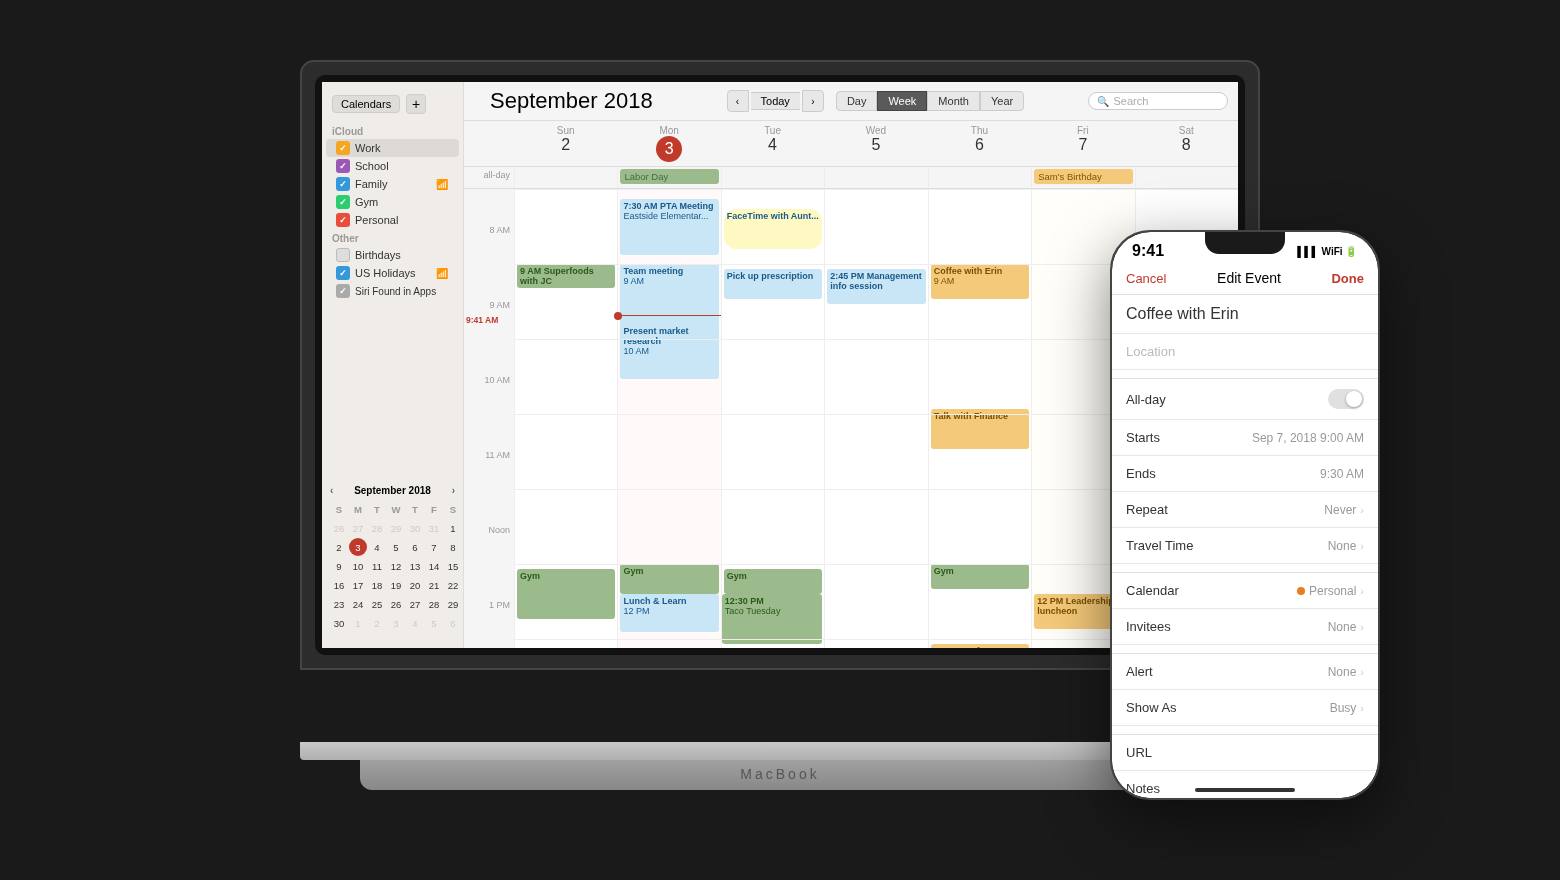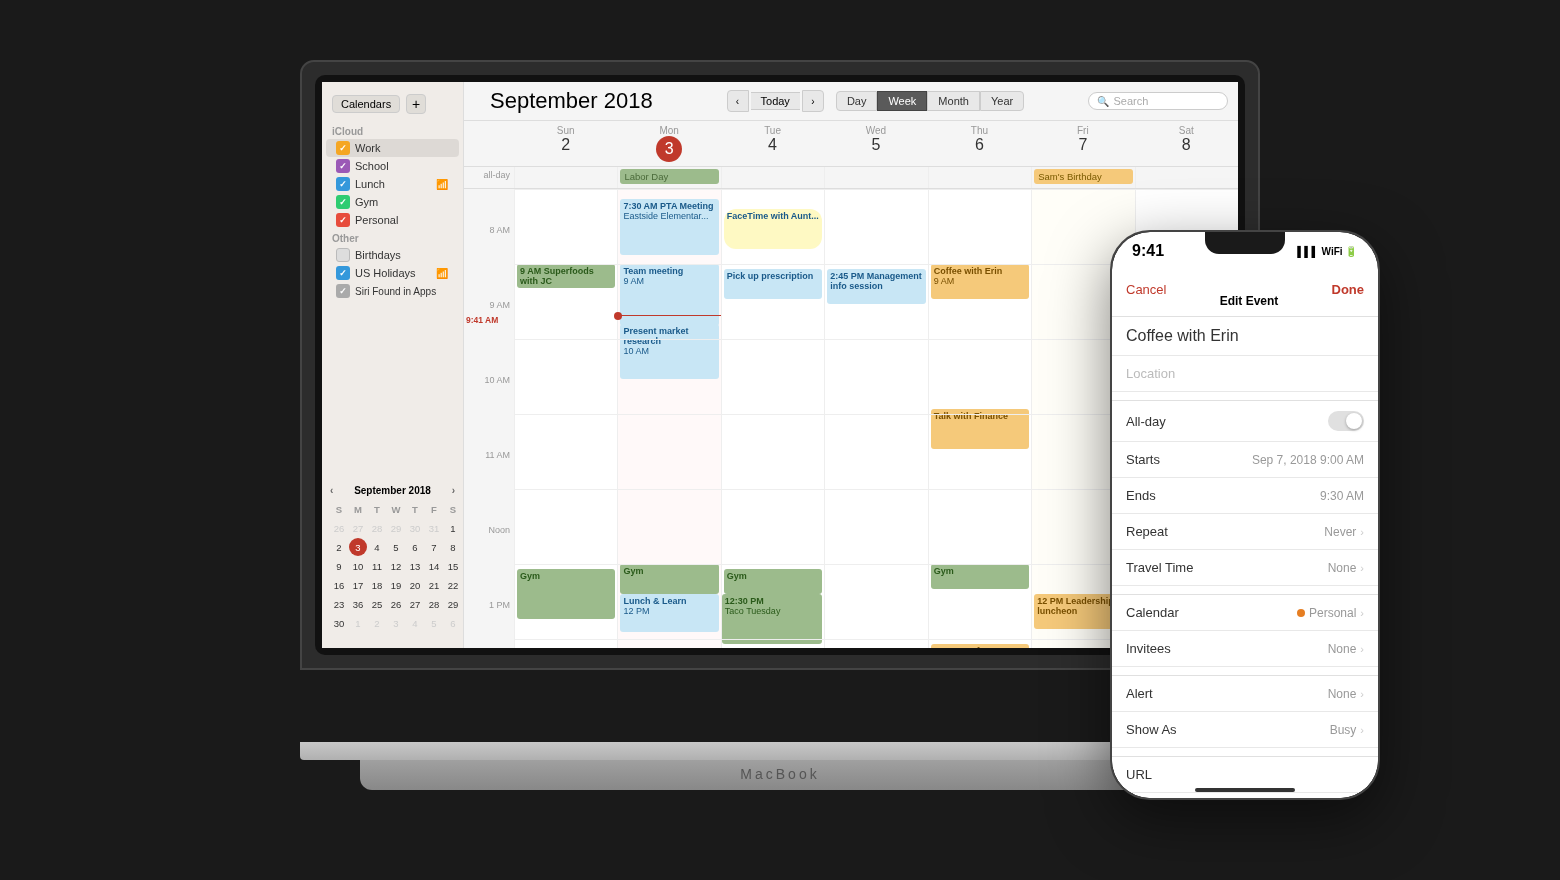--- a/index.html
+++ b/index.html
@@ -384,21 +384,21 @@
     .status-time { font-size: 16px; font-weight: 700; }
     .status-icons { display: flex; gap: 3px; font-size: 10px; }
     .edit-event-header {
       display: flex;
       justify-content: space-between;
       align-items: center;
       padding: 6px 14px 8px;
       border-bottom: 1px solid #e0e0e0;
     }
     .edit-cancel { color: #c0392b; font-size: 13px; cursor: pointer; }
-    .edit-title-text { font-size: 12px; font-weight: 700; margin-top: 24px; }
+    .edit-title-text { font-size: 14px; font-weight: 400; }
     .edit-done { color: #c0392b; font-size: 13px; font-weight: 600; cursor: pointer; }
     .event-name-field {
       padding: 10px 14px;
       font-size: 16px;
       color: #333;
       border-bottom: 1px solid #e8e8e8;
     }
     .location-field {
       padding: 10px 14px;
       font-size: 13px;
@@ -481,21 +481,21 @@
               <div class="sidebar-item selected">
                 <div class="calendar-dot check" style="background:#f5a623;"></div>
                 <span class="sidebar-label">Work</span>
               </div>
               <div class="sidebar-item">
                 <div class="calendar-dot check" style="background:#9b59b6;"></div>
                 <span class="sidebar-label">School</span>
               </div>
               <div class="sidebar-item">
                 <div class="calendar-dot check" style="background:#3498db;"></div>
-                <span class="sidebar-label">Lunch</span>
+                <span class="sidebar-label">Family</span>
                 <span class="wifi-icon">📶</span>
               </div>
               <div class="sidebar-item">
                 <div class="calendar-dot check" style="background:#2ecc71;"></div>
                 <span class="sidebar-label">Gym</span>
               </div>
               <div class="sidebar-item">
                 <div class="calendar-dot check" style="background:#e74c3c;"></div>
                 <span class="sidebar-label">Personal</span>
               </div>
@@ -550,21 +550,21 @@
                   <div class="mini-cal-cell">14</div>
                   <div class="mini-cal-cell">15</div>
                   <div class="mini-cal-cell">16</div>
                   <div class="mini-cal-cell">17</div>
                   <div class="mini-cal-cell">18</div>
                   <div class="mini-cal-cell">19</div>
                   <div class="mini-cal-cell">20</div>
                   <div class="mini-cal-cell">21</div>
                   <div class="mini-cal-cell">22</div>
                   <div class="mini-cal-cell">23</div>
-                  <div class="mini-cal-cell">36</div>
+                  <div class="mini-cal-cell">24</div>
                   <div class="mini-cal-cell">25</div>
                   <div class="mini-cal-cell">26</div>
                   <div class="mini-cal-cell">27</div>
                   <div class="mini-cal-cell">28</div>
                   <div class="mini-cal-cell">29</div>
                   <div class="mini-cal-cell">30</div>
                   <div class="mini-cal-cell other-month">1</div>
                   <div class="mini-cal-cell other-month">2</div>
                   <div class="mini-cal-cell other-month">3</div>
                   <div class="mini-cal-cell other-month">4</div>

